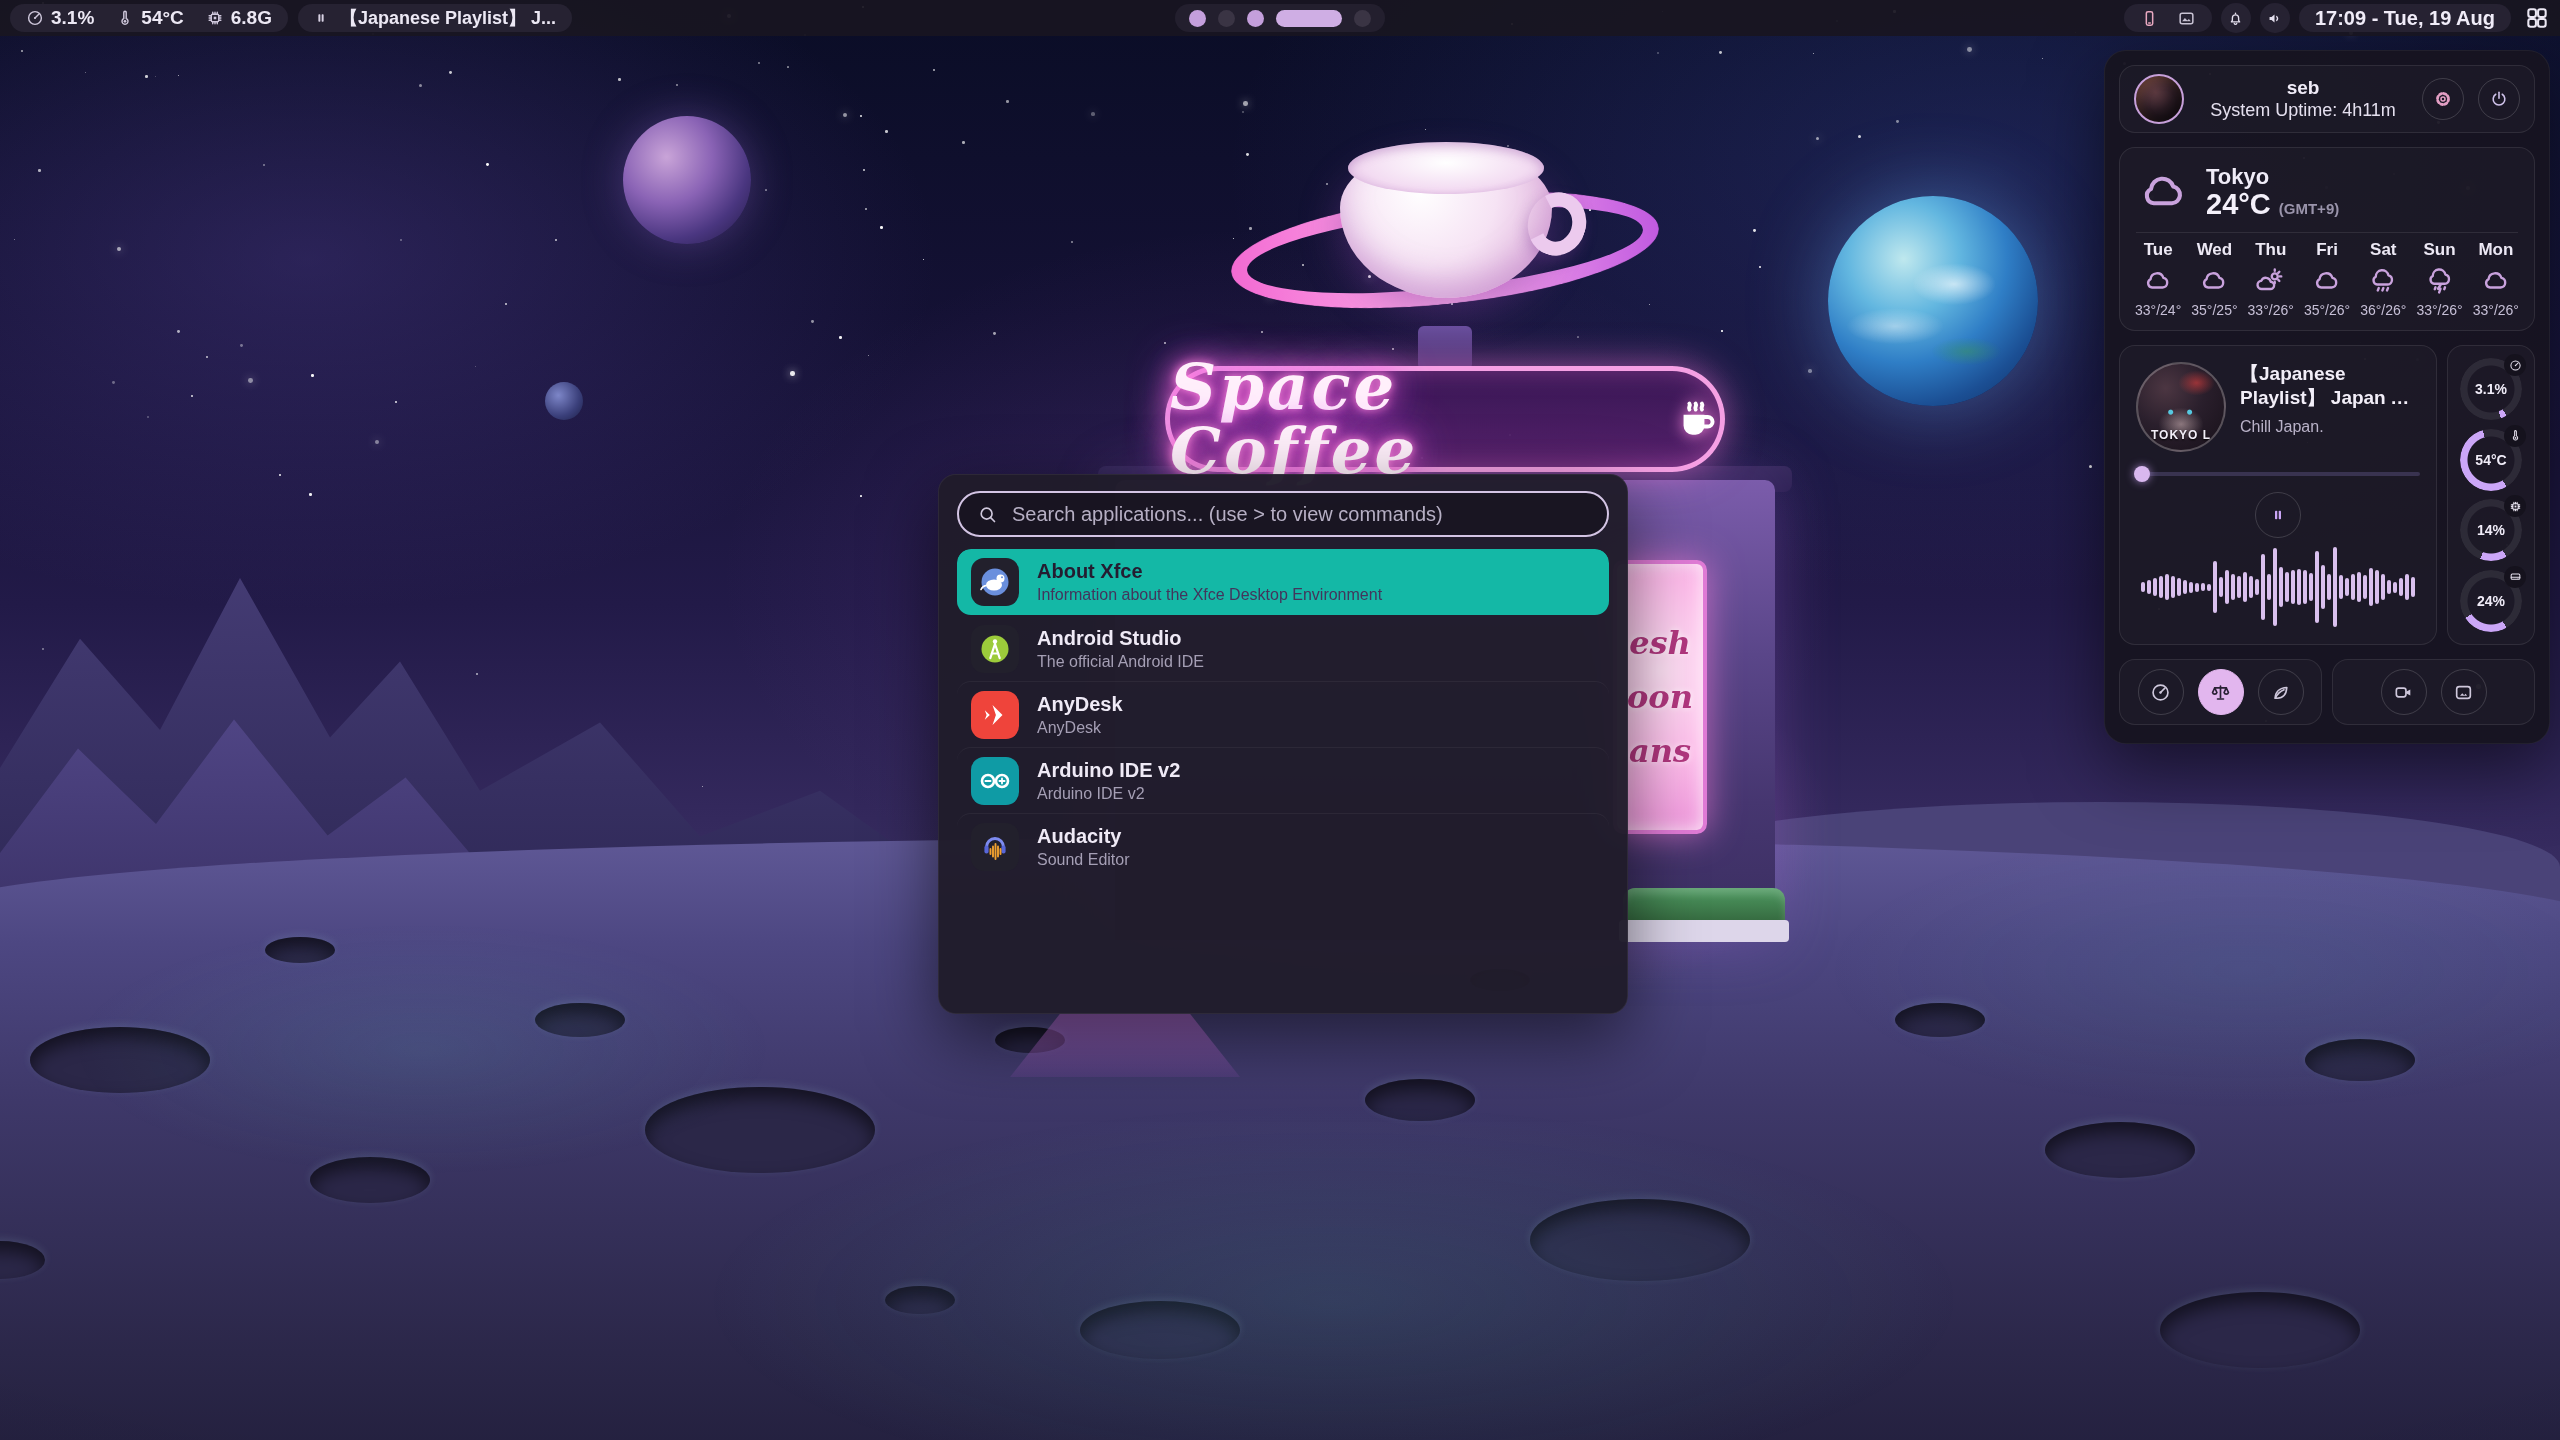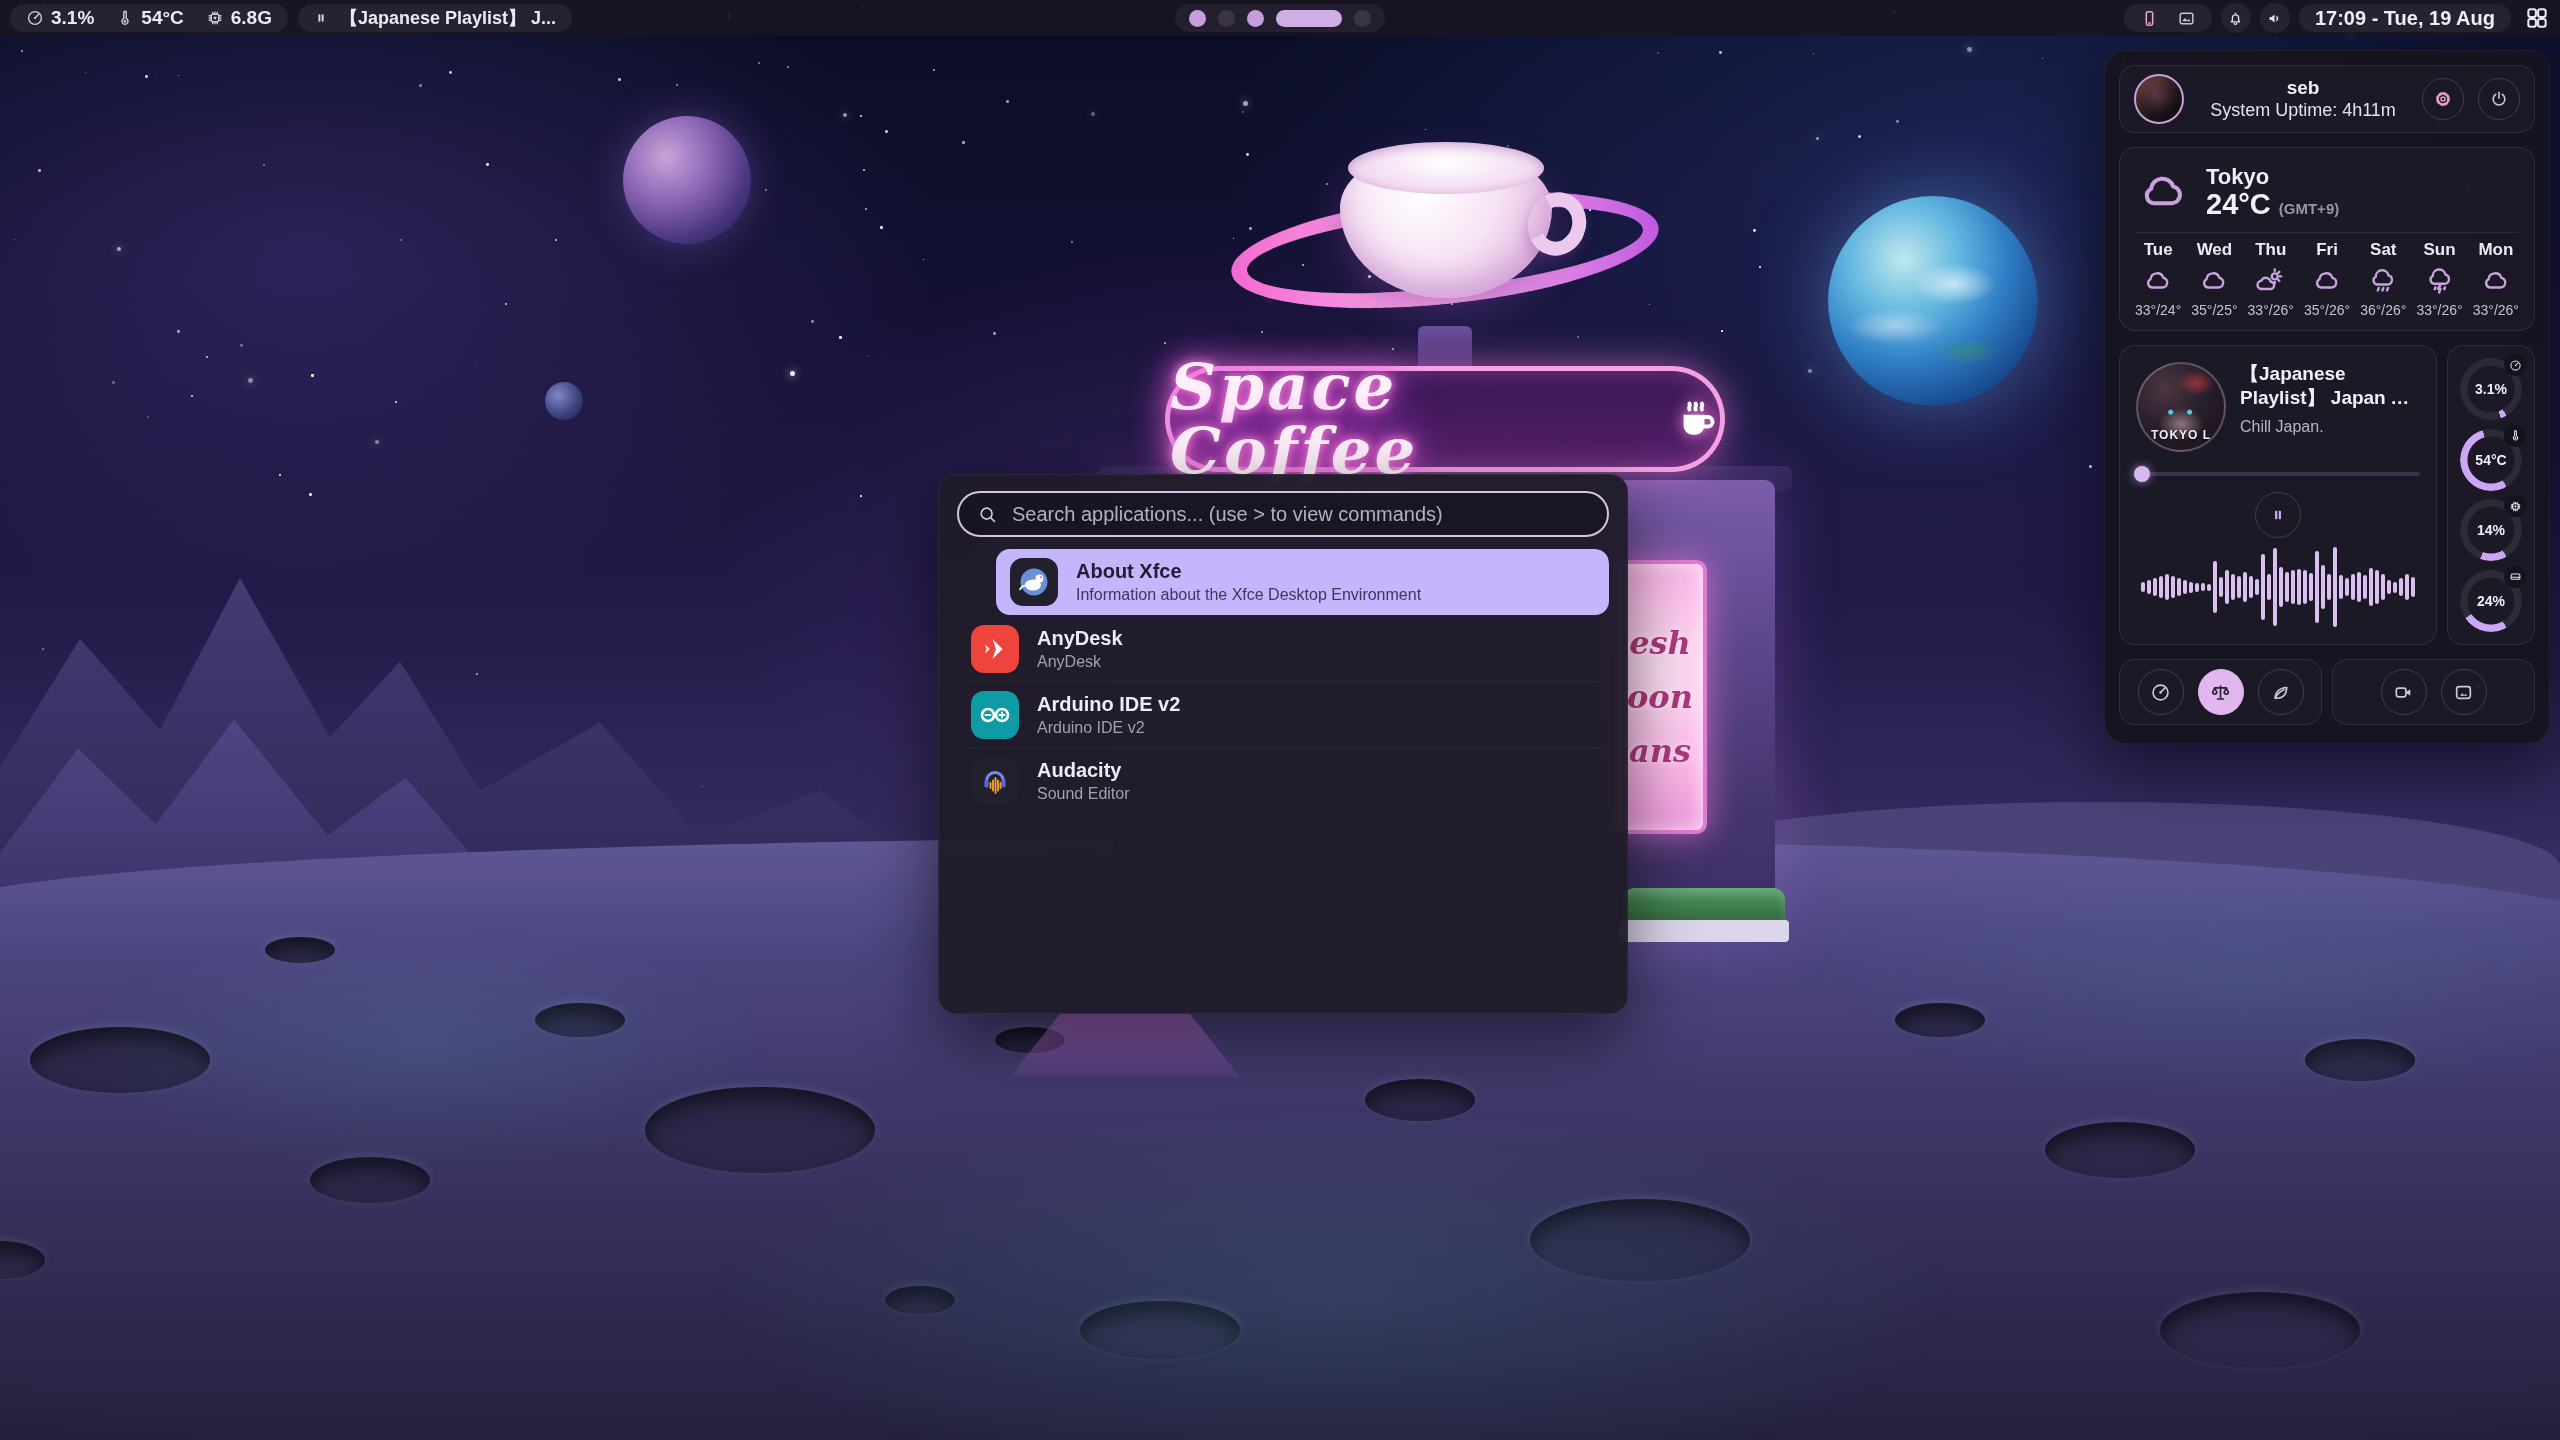--- a/index.html
+++ b/index.html
@@ -133,21 +133,21 @@
     box-shadow:0 24px 70px rgba(0,0,0,.55);z-index:40;display:flex;flex-direction:column;}
   .search-wrap{margin:16px 18px 12px;display:flex;align-items:center;gap:12px;height:46px;border-radius:23px;
     border:2px solid #d3c4e4;background:rgba(18,15,26,.55);padding:0 18px;}
   .search-wrap .ic{width:21px;height:21px;color:#cfc8dc;flex:0 0 auto;}
   .search-input{flex:1;background:transparent;border:none;outline:none;color:#ece8f4;font-size:20px;
     font-family:"Liberation Sans","DejaVu Sans",sans-serif;}
   .search-input::placeholder{color:#b6afc4;}
   .app-list{margin:0 18px 16px;border-radius:14px;overflow:hidden;display:flex;flex-direction:column;}
   .app-row{display:flex;align-items:center;gap:18px;padding:9px 14px;height:66px;border-radius:14px;cursor:pointer;}
   .app-row + .app-row{border-top:1px solid rgba(255,255,255,.05);}
-  .app-row.selected{background:#c4b5fd;margin-left:39px;}
+  .app-row.selected{background:#14b8a6;}
   .app-row.selected + .app-row{border-top-color:transparent;}
   .app-icon{width:48px;height:48px;flex:0 0 auto;}
   .app-texts{display:flex;flex-direction:column;justify-content:center;min-width:0;}
   .app-title{font-size:20px;font-weight:bold;color:#efeaf6;line-height:1.2;white-space:nowrap;}
   .app-desc{font-size:16px;color:#a59fb5;line-height:1.25;margin-top:2px;white-space:nowrap;}
   .app-row.selected .app-title{color:#241d31;}
   .app-row.selected .app-desc{color:#43355c;}
 
   
   .panel{position:absolute;left:2104px;top:50px;width:446px;height:694px;border-radius:22px;
@@ -563,20 +563,35 @@
           </svg>
         </span>
     <span class="app-texts">
       <span class="app-title">About Xfce</span>
       <span class="app-desc">Information about the Xfce Desktop Environment</span>
     </span>
   </div>
       <div class="app-row">
     <span class="app-icon">
           <svg viewBox="0 0 48 48">
+            <rect width="48" height="48" rx="13" fill="#22202c"></rect>
+            <circle cx="24" cy="24" r="13.5" fill="#9ccb3b"></circle>
+            <circle cx="24" cy="16.5" r="2.2" fill="#fff"></circle>
+            <path d="M19.3 33.2 24 19l4.7 14.2" stroke="#fff" stroke-width="2.2" fill="none" stroke-linecap="round"></path>
+            <path d="M20.8 28.6h6.4" stroke="#fff" stroke-width="2" stroke-linecap="round"></path>
+          </svg>
+        </span>
+    <span class="app-texts">
+      <span class="app-title">Android Studio</span>
+      <span class="app-desc">The official Android IDE</span>
+    </span>
+  </div>
+      <div class="app-row">
+    <span class="app-icon">
+          <svg viewBox="0 0 48 48">
             <rect width="48" height="48" rx="13" fill="#ef443b"></rect>
             <path d="M21.5 14l10 10-10 10 3.4-10z" fill="#fff"></path>
             <path d="M13.8 19.3l5 4.7-5 4.7 1.8-4.7z" fill="#fff"></path>
           </svg>
         </span>
     <span class="app-texts">
       <span class="app-title">AnyDesk</span>
       <span class="app-desc">AnyDesk</span>
     </span>
   </div>

